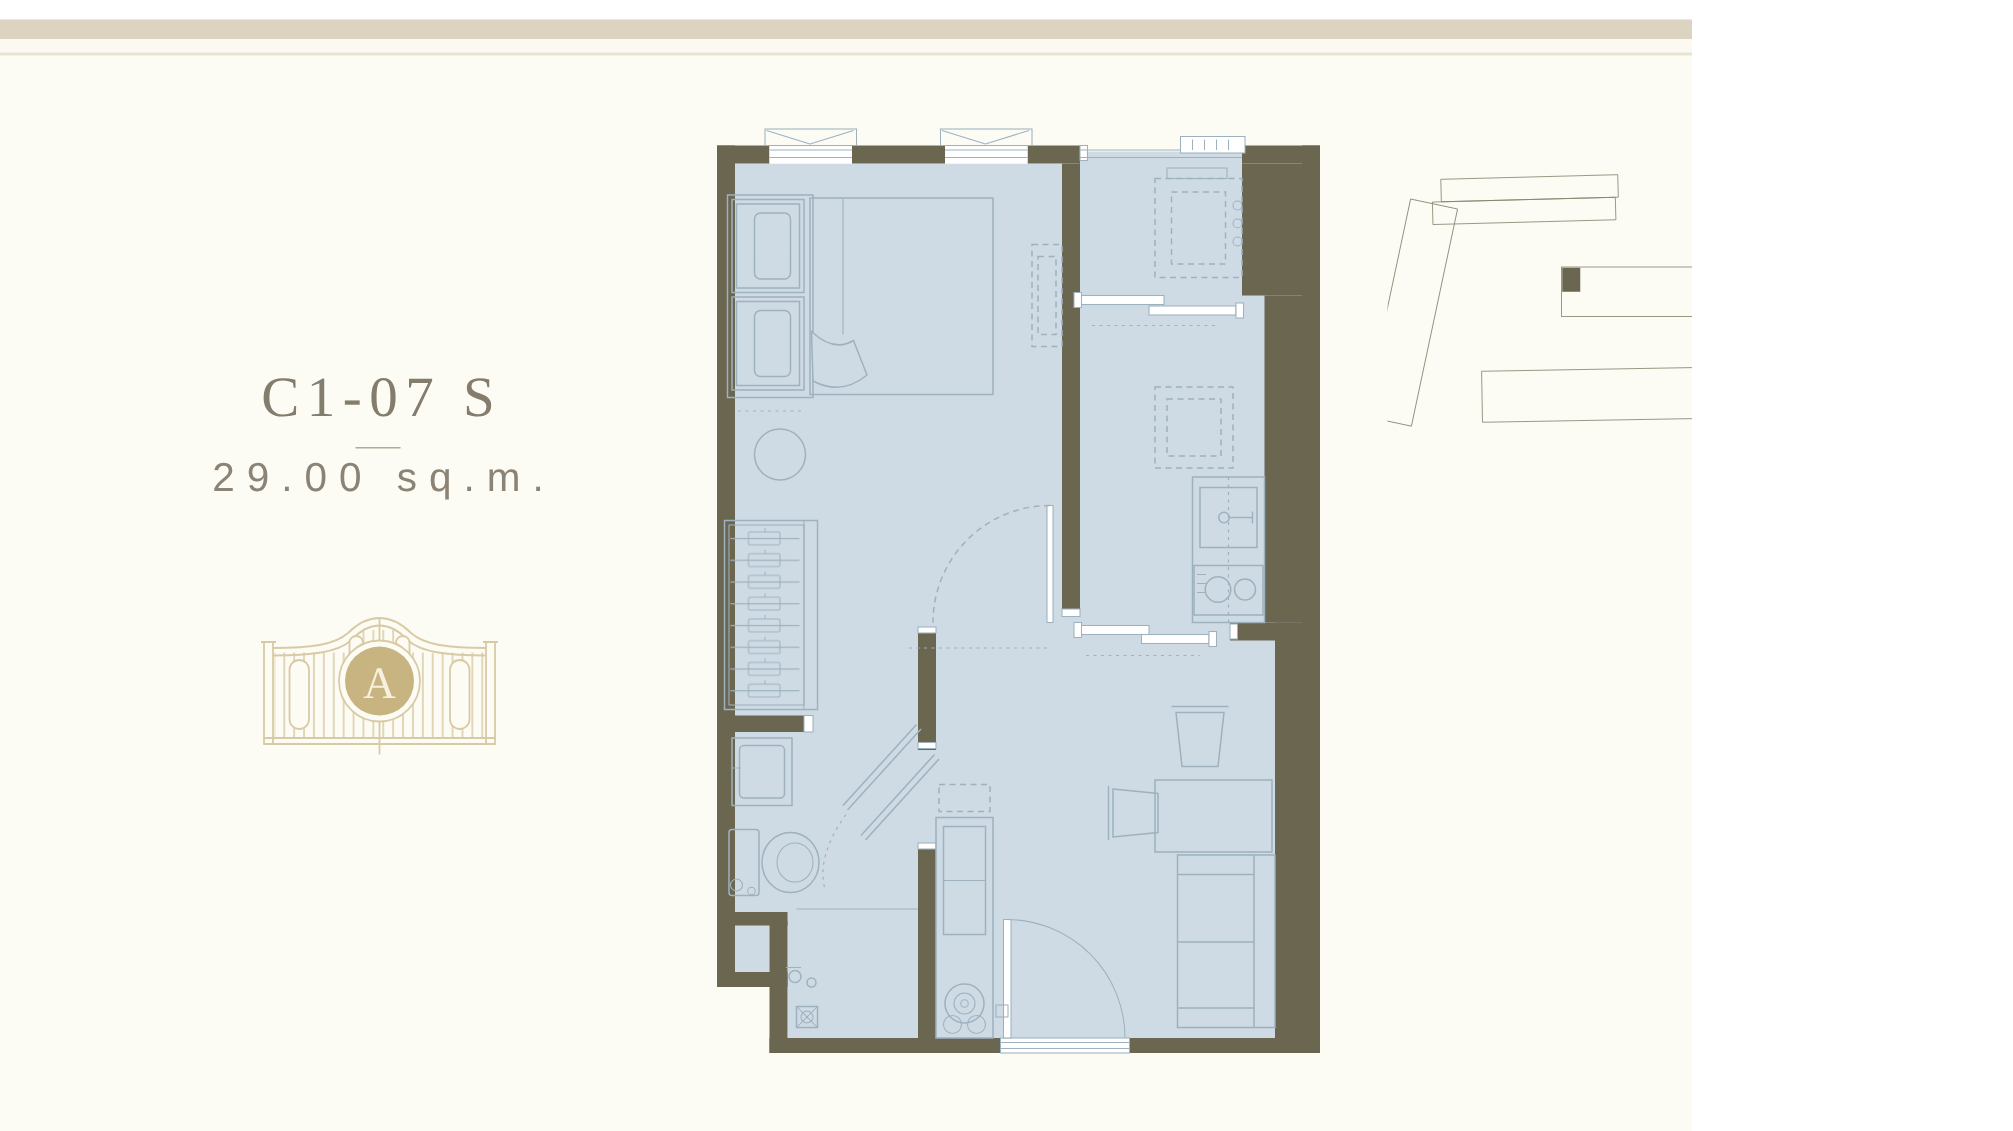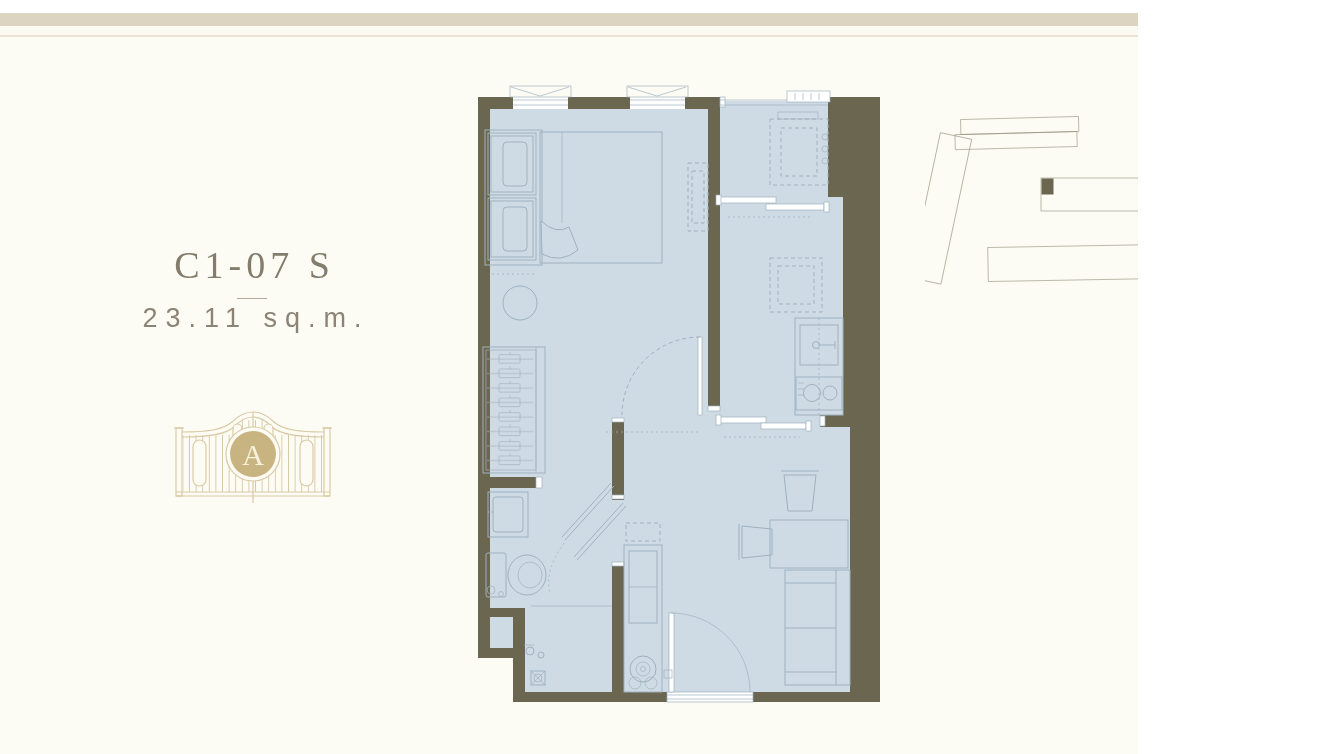--- a/index.html
+++ b/index.html
@@ -3,21 +3,21 @@
 <meta charset="utf-8">
 <style>
   :root{
     --wall:#6a6650; --floor:#cfdbe4; --line:#9eb1bf; --badge-bg:#6e6650;
     --badge-text:#f3edda; --title-text:#847c6c; --muted-text:#8b8375;
     --gold:#d9caa6; --gold-fill:#c8b480; --site-line:#86836f;
     --band:#dcd4c0; --bg:#fdfcf4;
   }
   html,body{margin:0;padding:0;}
   body{font-family:"Liberation Sans",sans-serif;background:#fff;}
-  .stage{position:relative;width:1128px;height:754px;background:var(--bg);overflow:hidden;padding-left:10px;}
+  .stage{position:relative;width:1128px;height:754px;background:var(--bg);overflow:hidden;}
   .band-white{position:absolute;left:0;top:0;width:100%;height:13px;background:#ffffff;}
   .band-top{position:absolute;left:0;top:13px;width:100%;height:13px;background:var(--band);}
   .band-gap{position:absolute;left:0;top:26px;width:100%;height:9px;background:#fbf9f1;}
   .band-line{position:absolute;left:0;top:35px;width:100%;height:2px;background:#e9e3d3;}
   .unit-code{position:absolute;left:2px;top:243px;width:500px;text-align:center;
     font-family:"Liberation Serif",serif;font-size:38px;font-weight:400;
     color:var(--title-text);letter-spacing:5px;text-indent:5px;}
   .divider{position:absolute;left:237px;top:298px;width:30px;border-top:1.5px solid #b3aa9a;}
   .unit-area{position:absolute;left:2px;top:303px;width:500px;text-align:center;
     font-size:27px;color:var(--muted-text);letter-spacing:8px;text-indent:8px;}
@@ -47,21 +47,21 @@
 <body>
 
 <div class="stage">
   <div class="band-white"></div>
   <div class="band-top"></div>
   <div class="band-gap"></div>
   <div class="band-line"></div>
 
   <div class="unit-code">C1-07 S</div>
   <div class="divider"></div>
-  <div class="unit-area">23.11 sq.m.</div>
+  <div class="unit-area">29.00 sq.m.</div>
 
   <svg class="gate" width="160" height="100" viewBox="0 0 160 100">
     <defs>
       <pattern id="slats" patternUnits="userSpaceOnUse" width="6.6" height="100">
         <line x1="3.3" y1="0" x2="3.3" y2="100" stroke="#d9caa6" stroke-width="1"></line>
       </pattern>
     </defs>
     <rect x="10" y="27" width="55" height="57" fill="url(#slats)"></rect>
     <rect x="95" y="27" width="55" height="57" fill="url(#slats)"></rect>
     <rect x="65" y="12" width="30" height="72" fill="url(#slats)"></rect>

